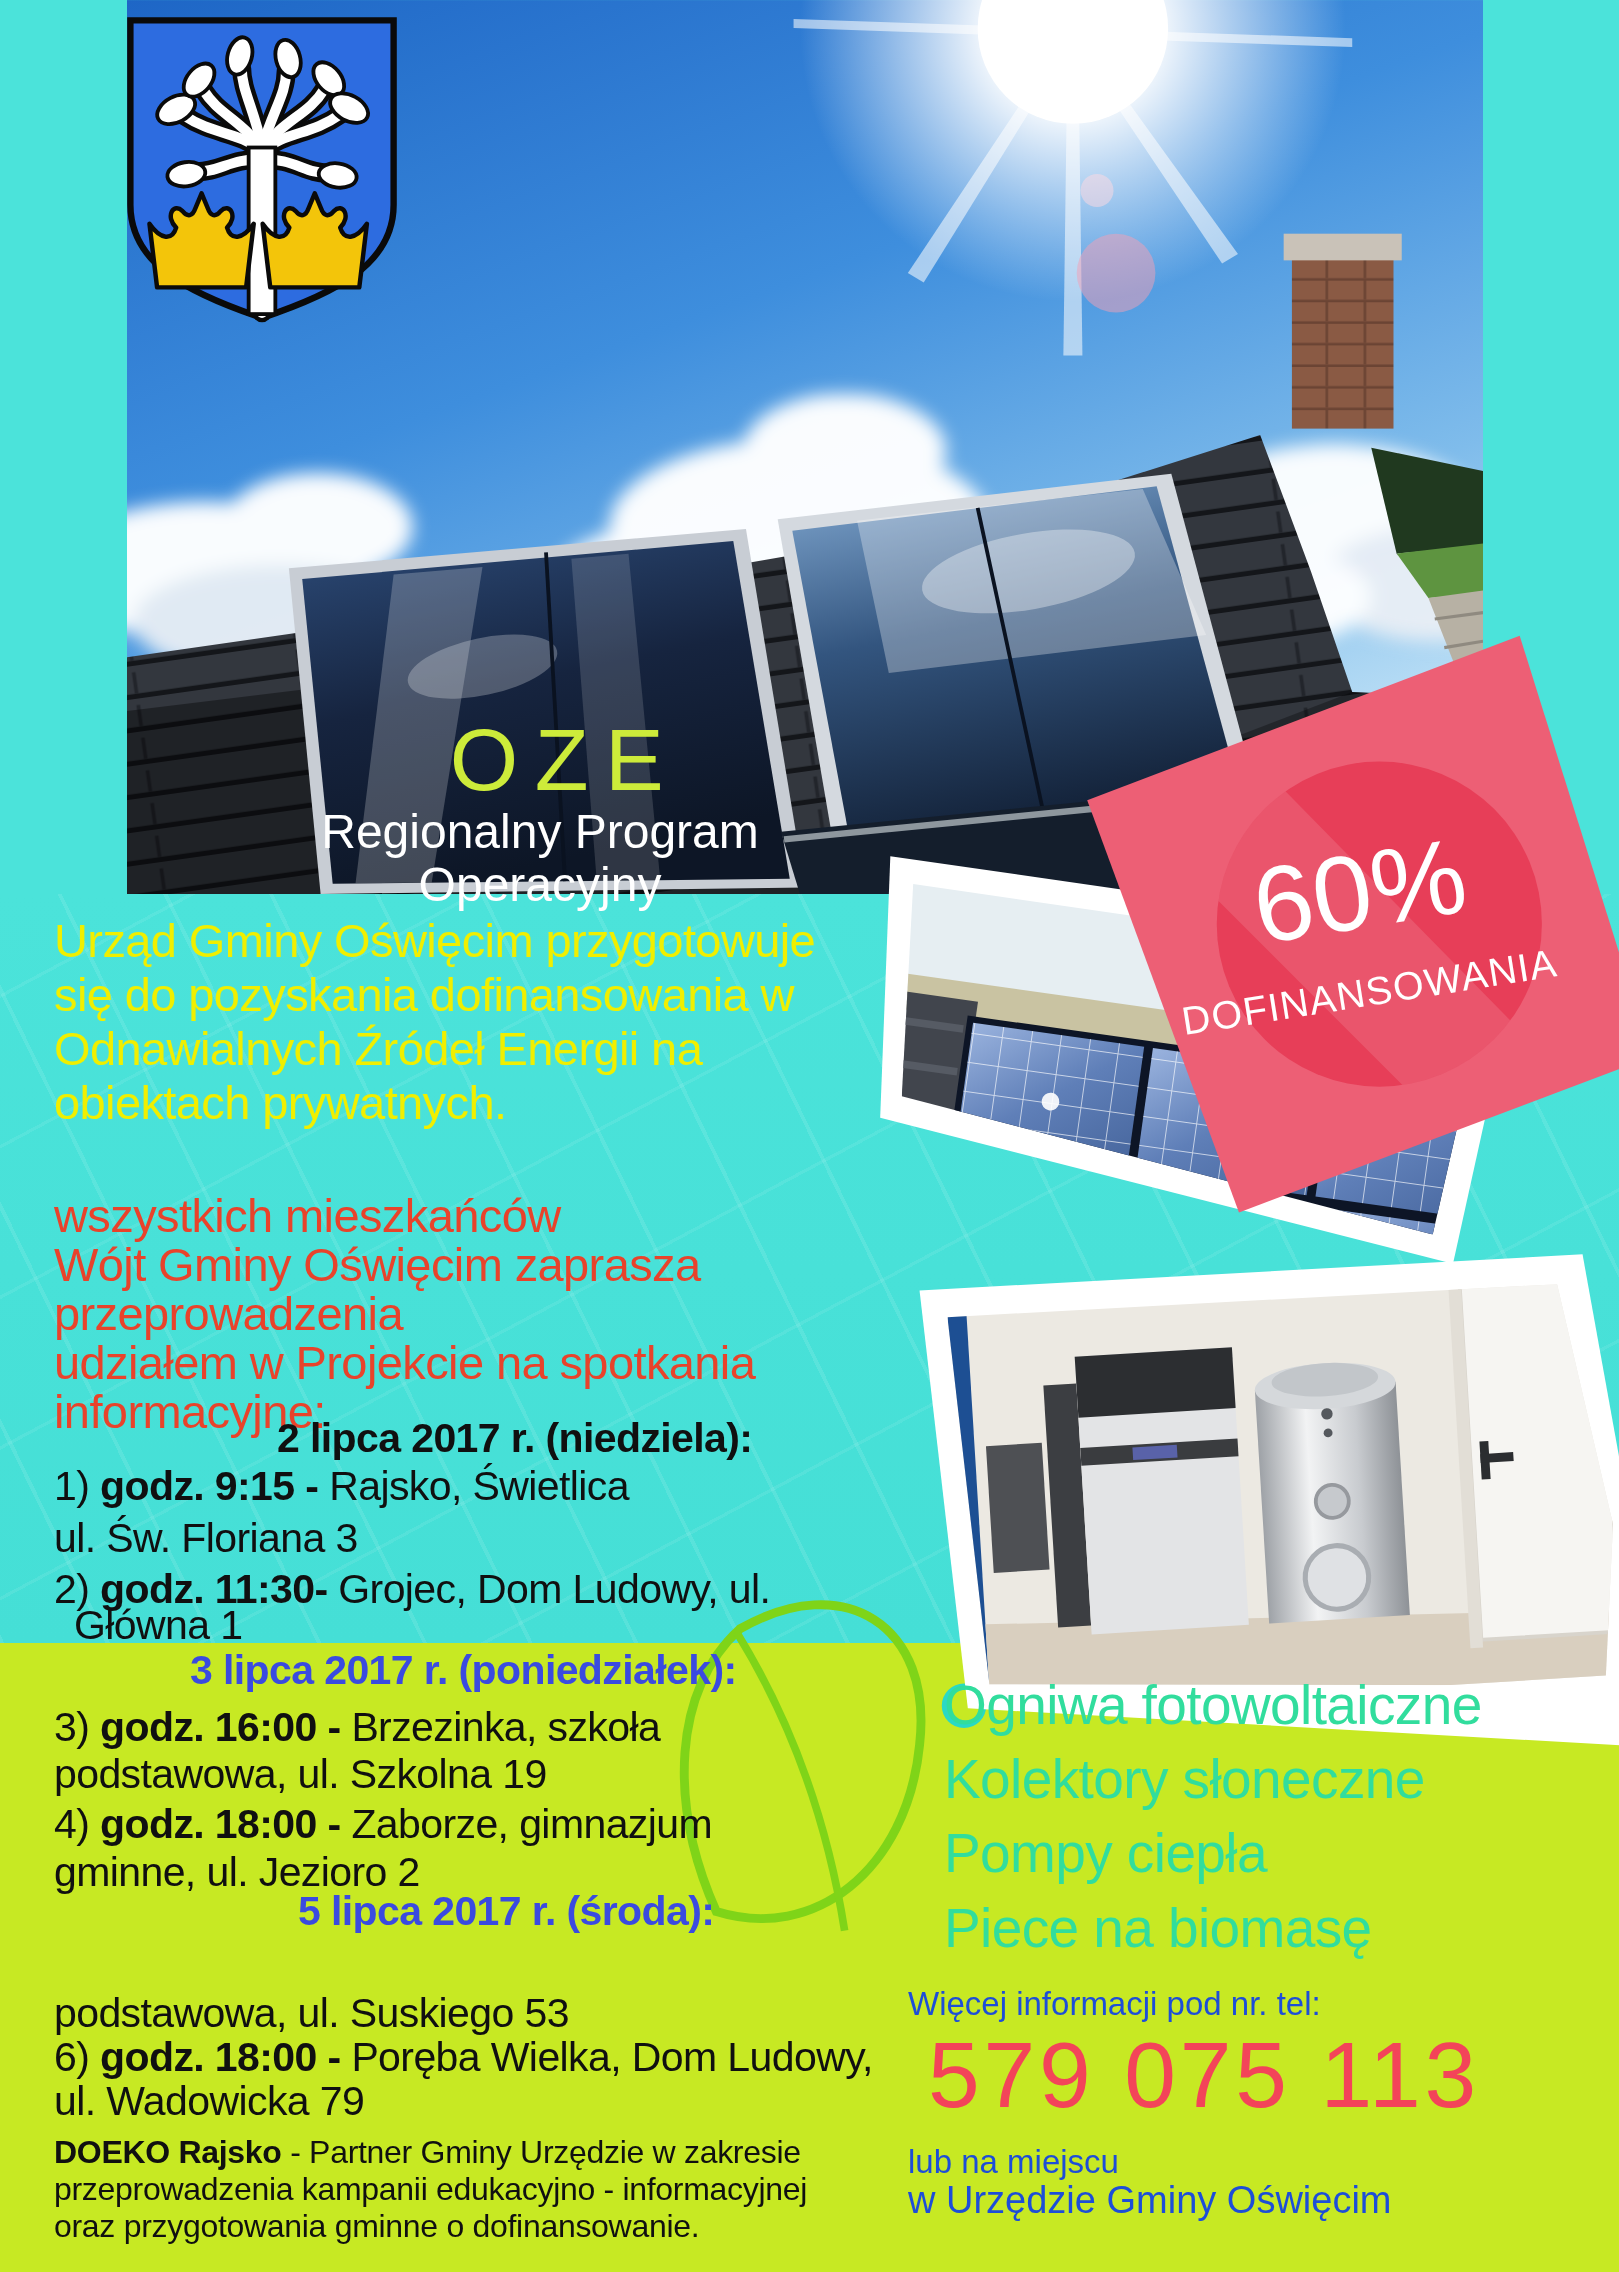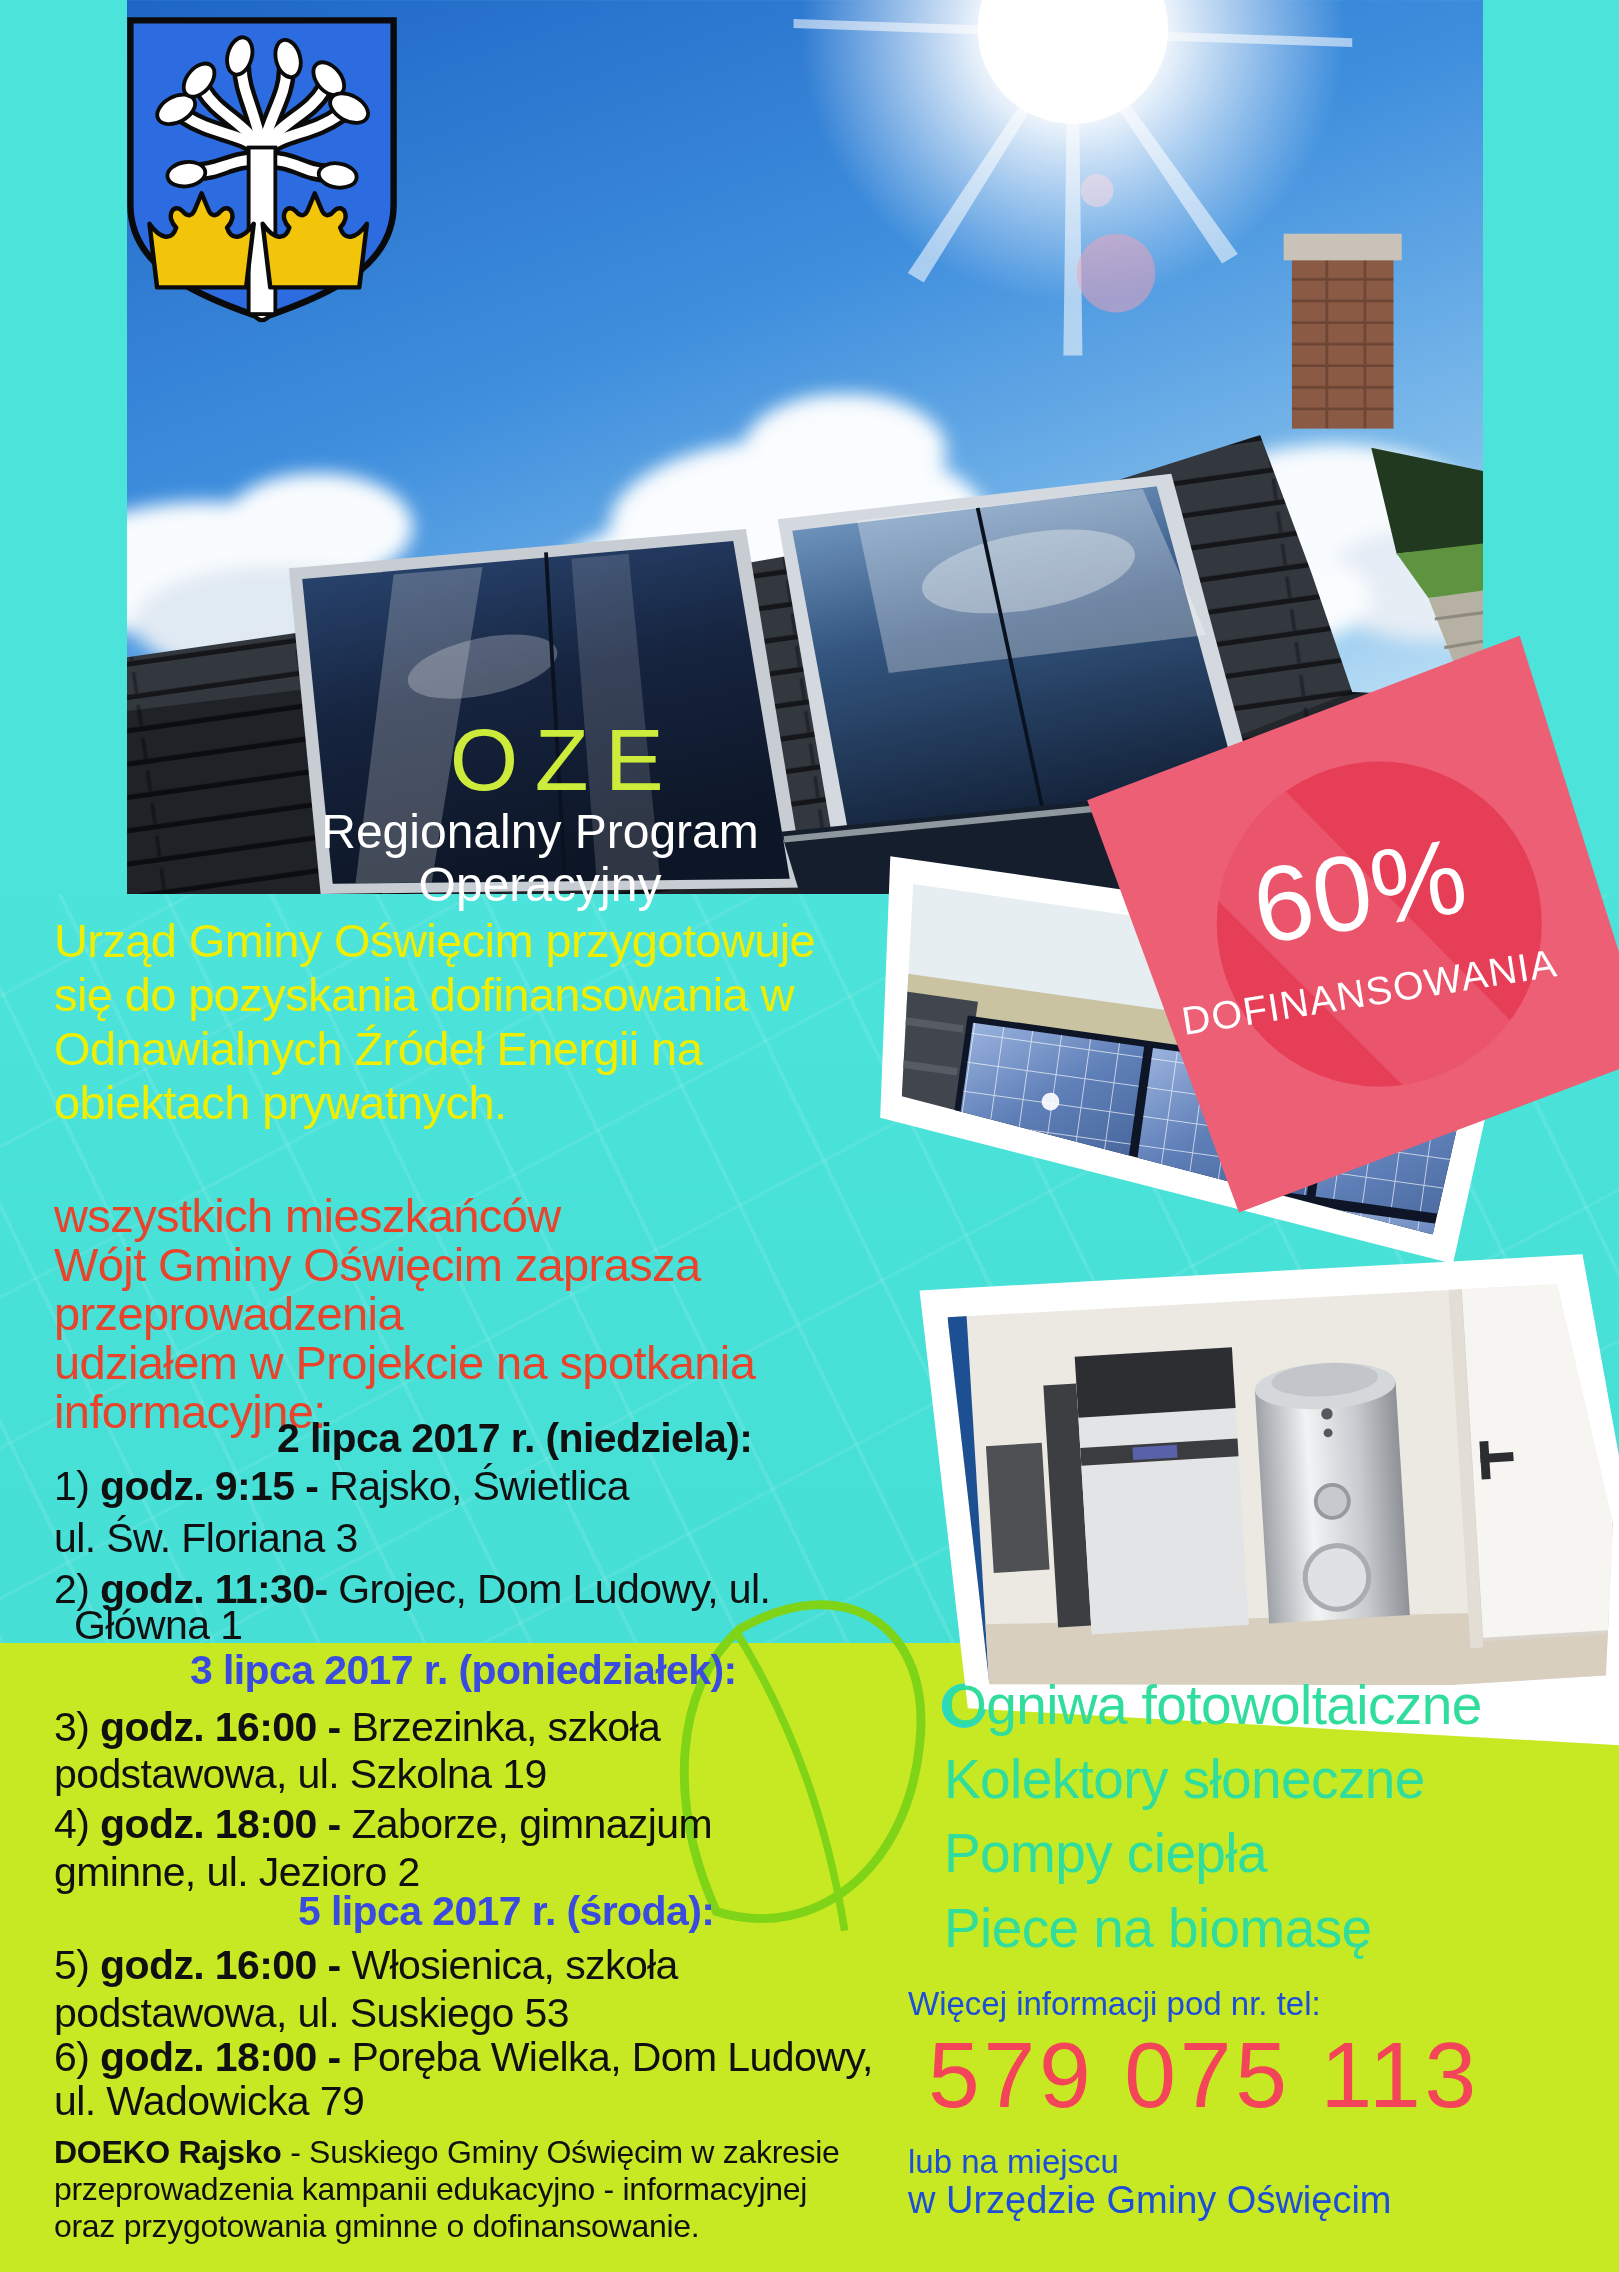--- a/index.html
+++ b/index.html
@@ -365,27 +365,26 @@
   <div class="abs sched nowrap" style="left:54px;top:1569px;"><span>2) </span><span class="t">godz. 11:30- </span><span>Grojec, Dom Ludowy, ul.</span></div>
   <div class="abs sched nowrap" style="left:54px;top:1605px;margin-left:20px;">Główna 1</div>
 
   <div class="abs dayhead blue nowrap" style="left:190px;top:1650px;">3 lipca 2017 r. (poniedziałek):</div>
   <div class="abs sched nowrap" style="left:54px;top:1707px;"><span>3) </span><span class="t">godz. 16:00 - </span><span>Brzezinka, szkoła</span></div>
   <div class="abs sched nowrap" style="left:54px;top:1754px;">podstawowa, ul. Szkolna 19</div>
   <div class="abs sched nowrap" style="left:54px;top:1804px;"><span>4) </span><span class="t">godz. 18:00 - </span><span>Zaborze, gimnazjum</span></div>
   <div class="abs sched nowrap" style="left:54px;top:1852px;">gminne, ul. Jezioro 2</div>
 
   <div class="abs dayhead blue nowrap" style="left:298px;top:1891px;">5 lipca 2017 r. (środa):</div>
-  <div class="abs sched nowrap" style="left:54px;top:1945px;"><span>5) </span><span class="t">godz. 16:00 - </span><span>Włosienica, szkoła</span></div>
   <div class="abs sched nowrap" style="left:54px;top:1993px;">podstawowa, ul. Suskiego 53</div>
   <div class="abs sched nowrap" style="left:54px;top:2037px;"><span>6) </span><span class="t">godz. 18:00 - </span><span>Poręba Wielka, Dom Ludowy,</span></div>
   <div class="abs sched nowrap" style="left:54px;top:2081px;">ul. Wadowicka 79</div>
 
   <div class="abs doeko" style="left:54px;top:2134px;">
-    <div class="nowrap"><b>DOEKO Rajsko</b><span> - Suskiego Gminy Oświęcim w zakresie</span></div>
+    <div class="nowrap"><b>DOEKO Rajsko</b><span> - Partner Gminy Urzędzie w zakresie</span></div>
     <div class="nowrap">przeprowadzenia kampanii edukacyjno - informacyjnej</div>
     <div class="nowrap">oraz przygotowania gminne o dofinansowanie.</div>
   </div>
 
   <div class="abs offer nowrap" style="left:944px;top:1678px;">Ogniwa fotowoltaiczne</div>
   <div class="abs offer nowrap" style="left:944px;top:1752px;">Kolektory słoneczne</div>
   <div class="abs offer nowrap" style="left:944px;top:1826px;">Pompy ciepła</div>
   <div class="abs offer nowrap" style="left:944px;top:1901px;">Piece na biomasę</div>
 
   <div class="abs contact-label nowrap" style="top:1987px;">Więcej informacji pod nr. tel:</div>

